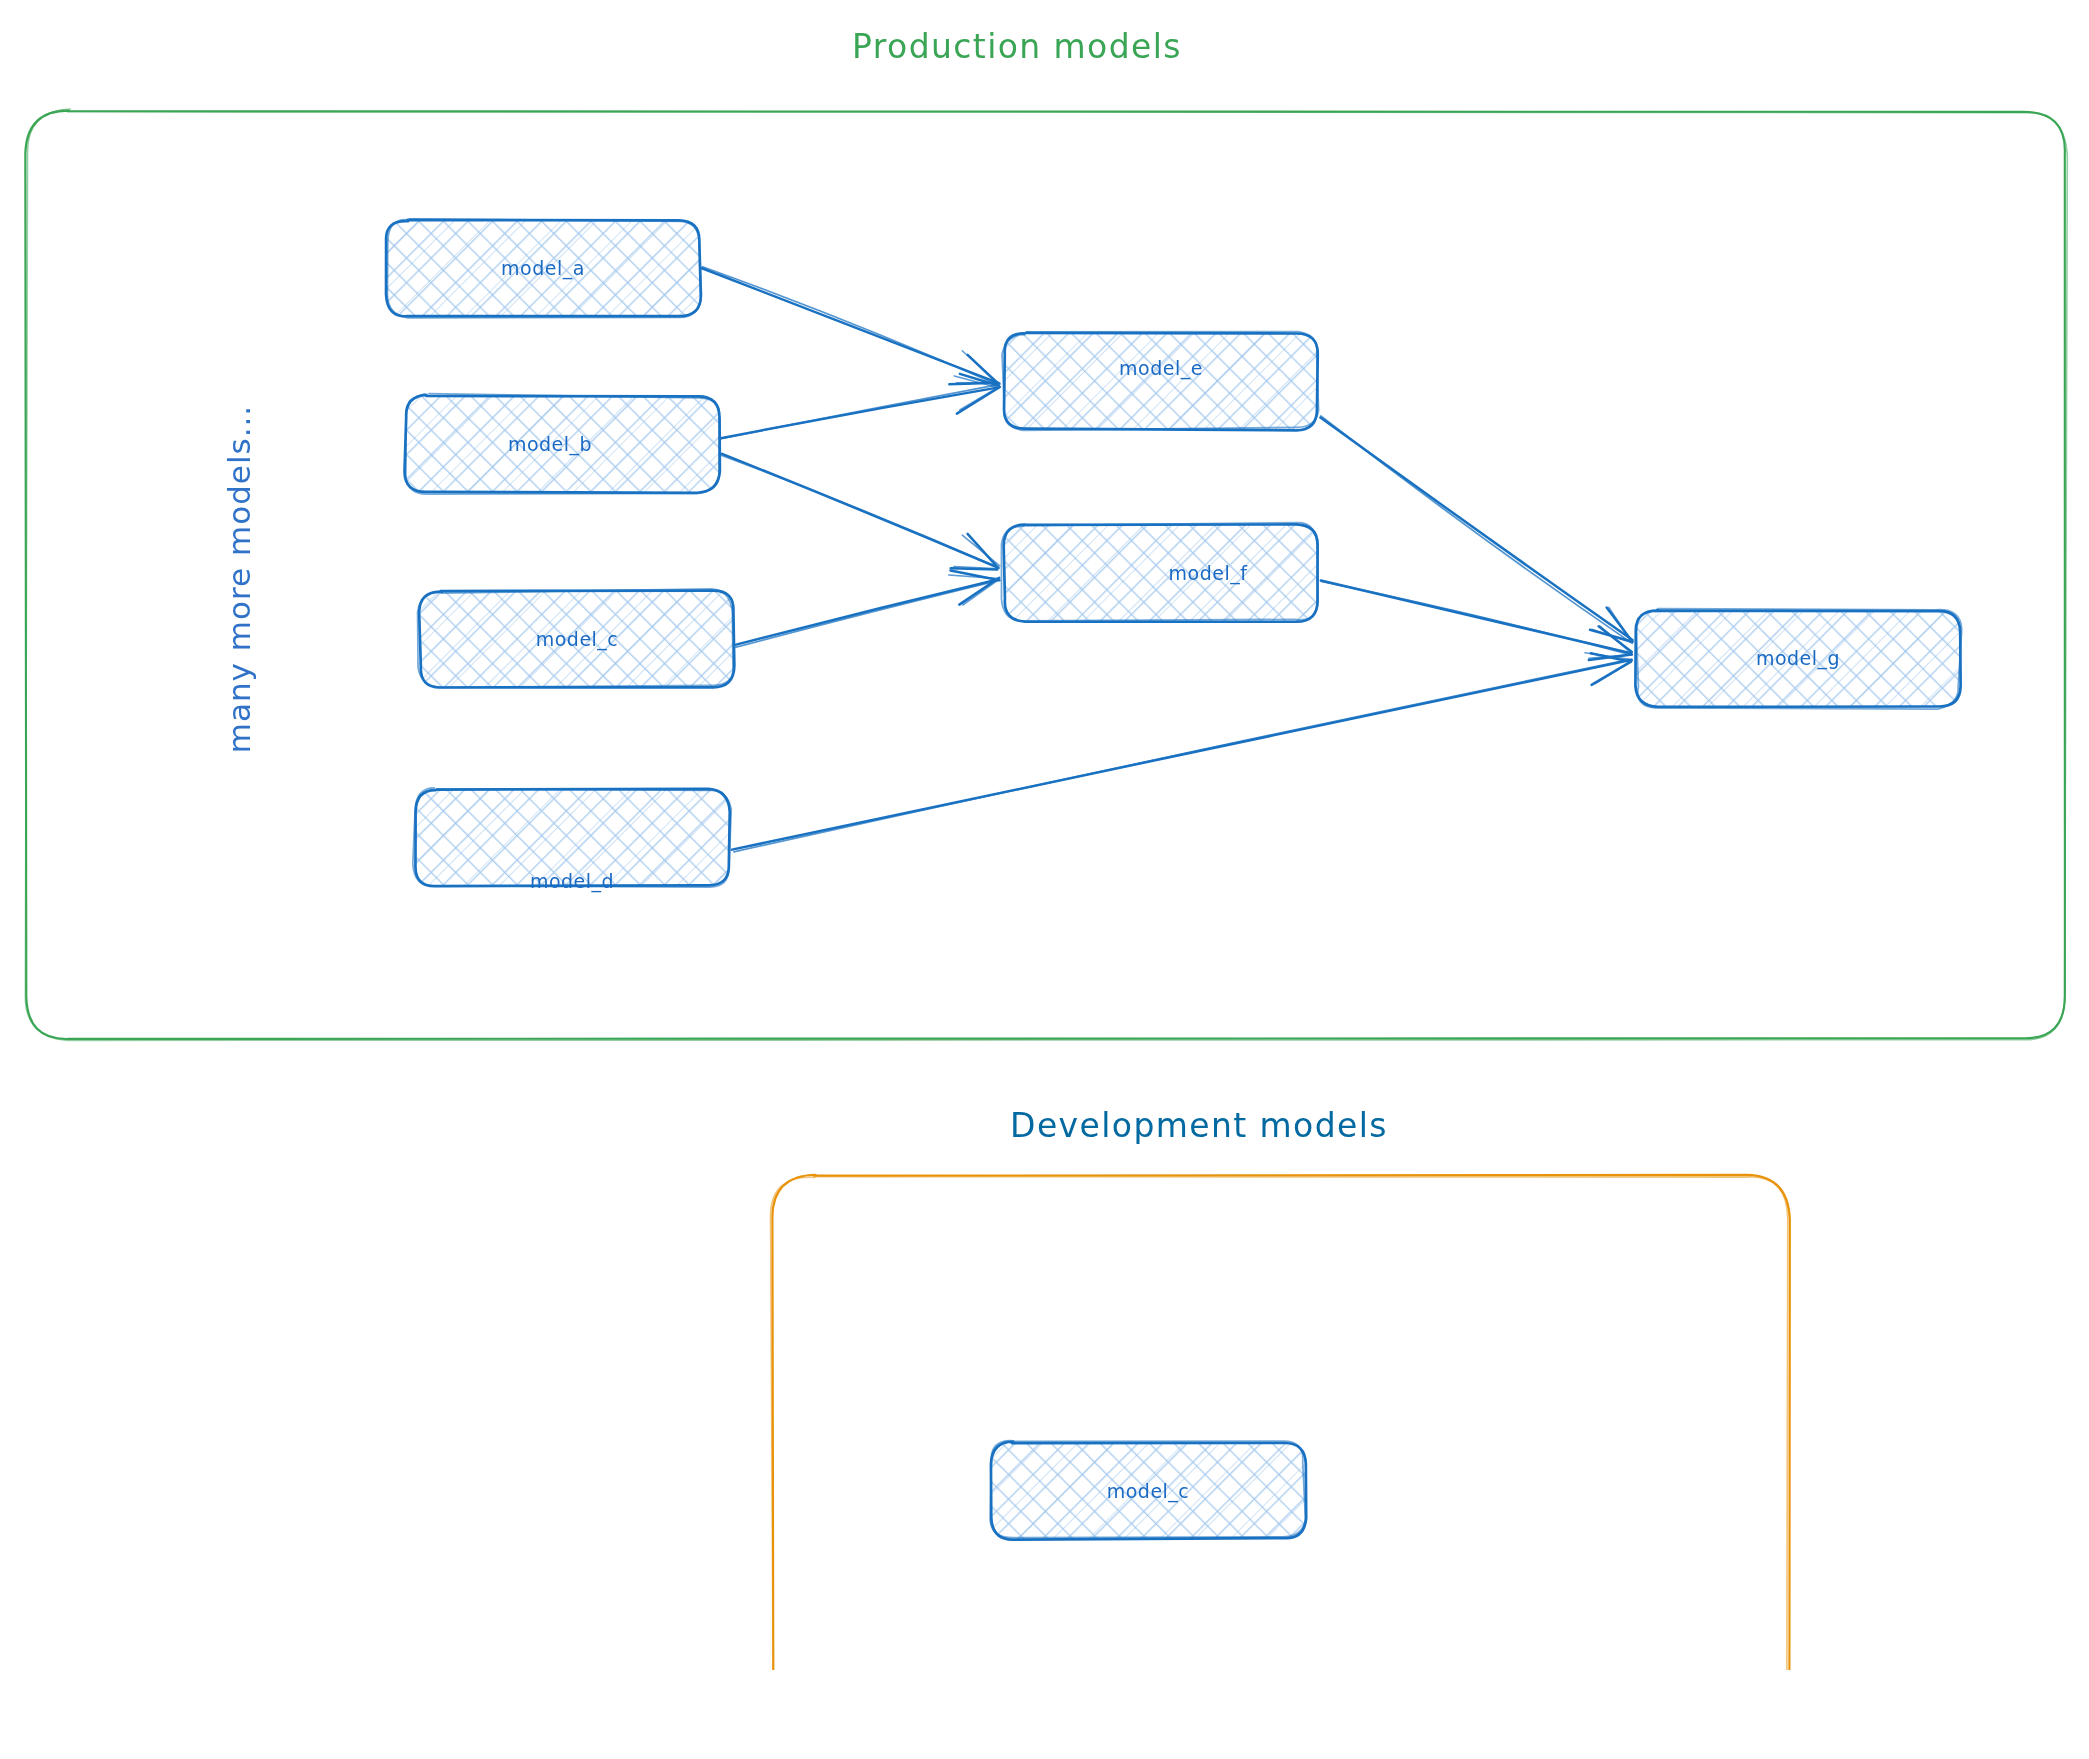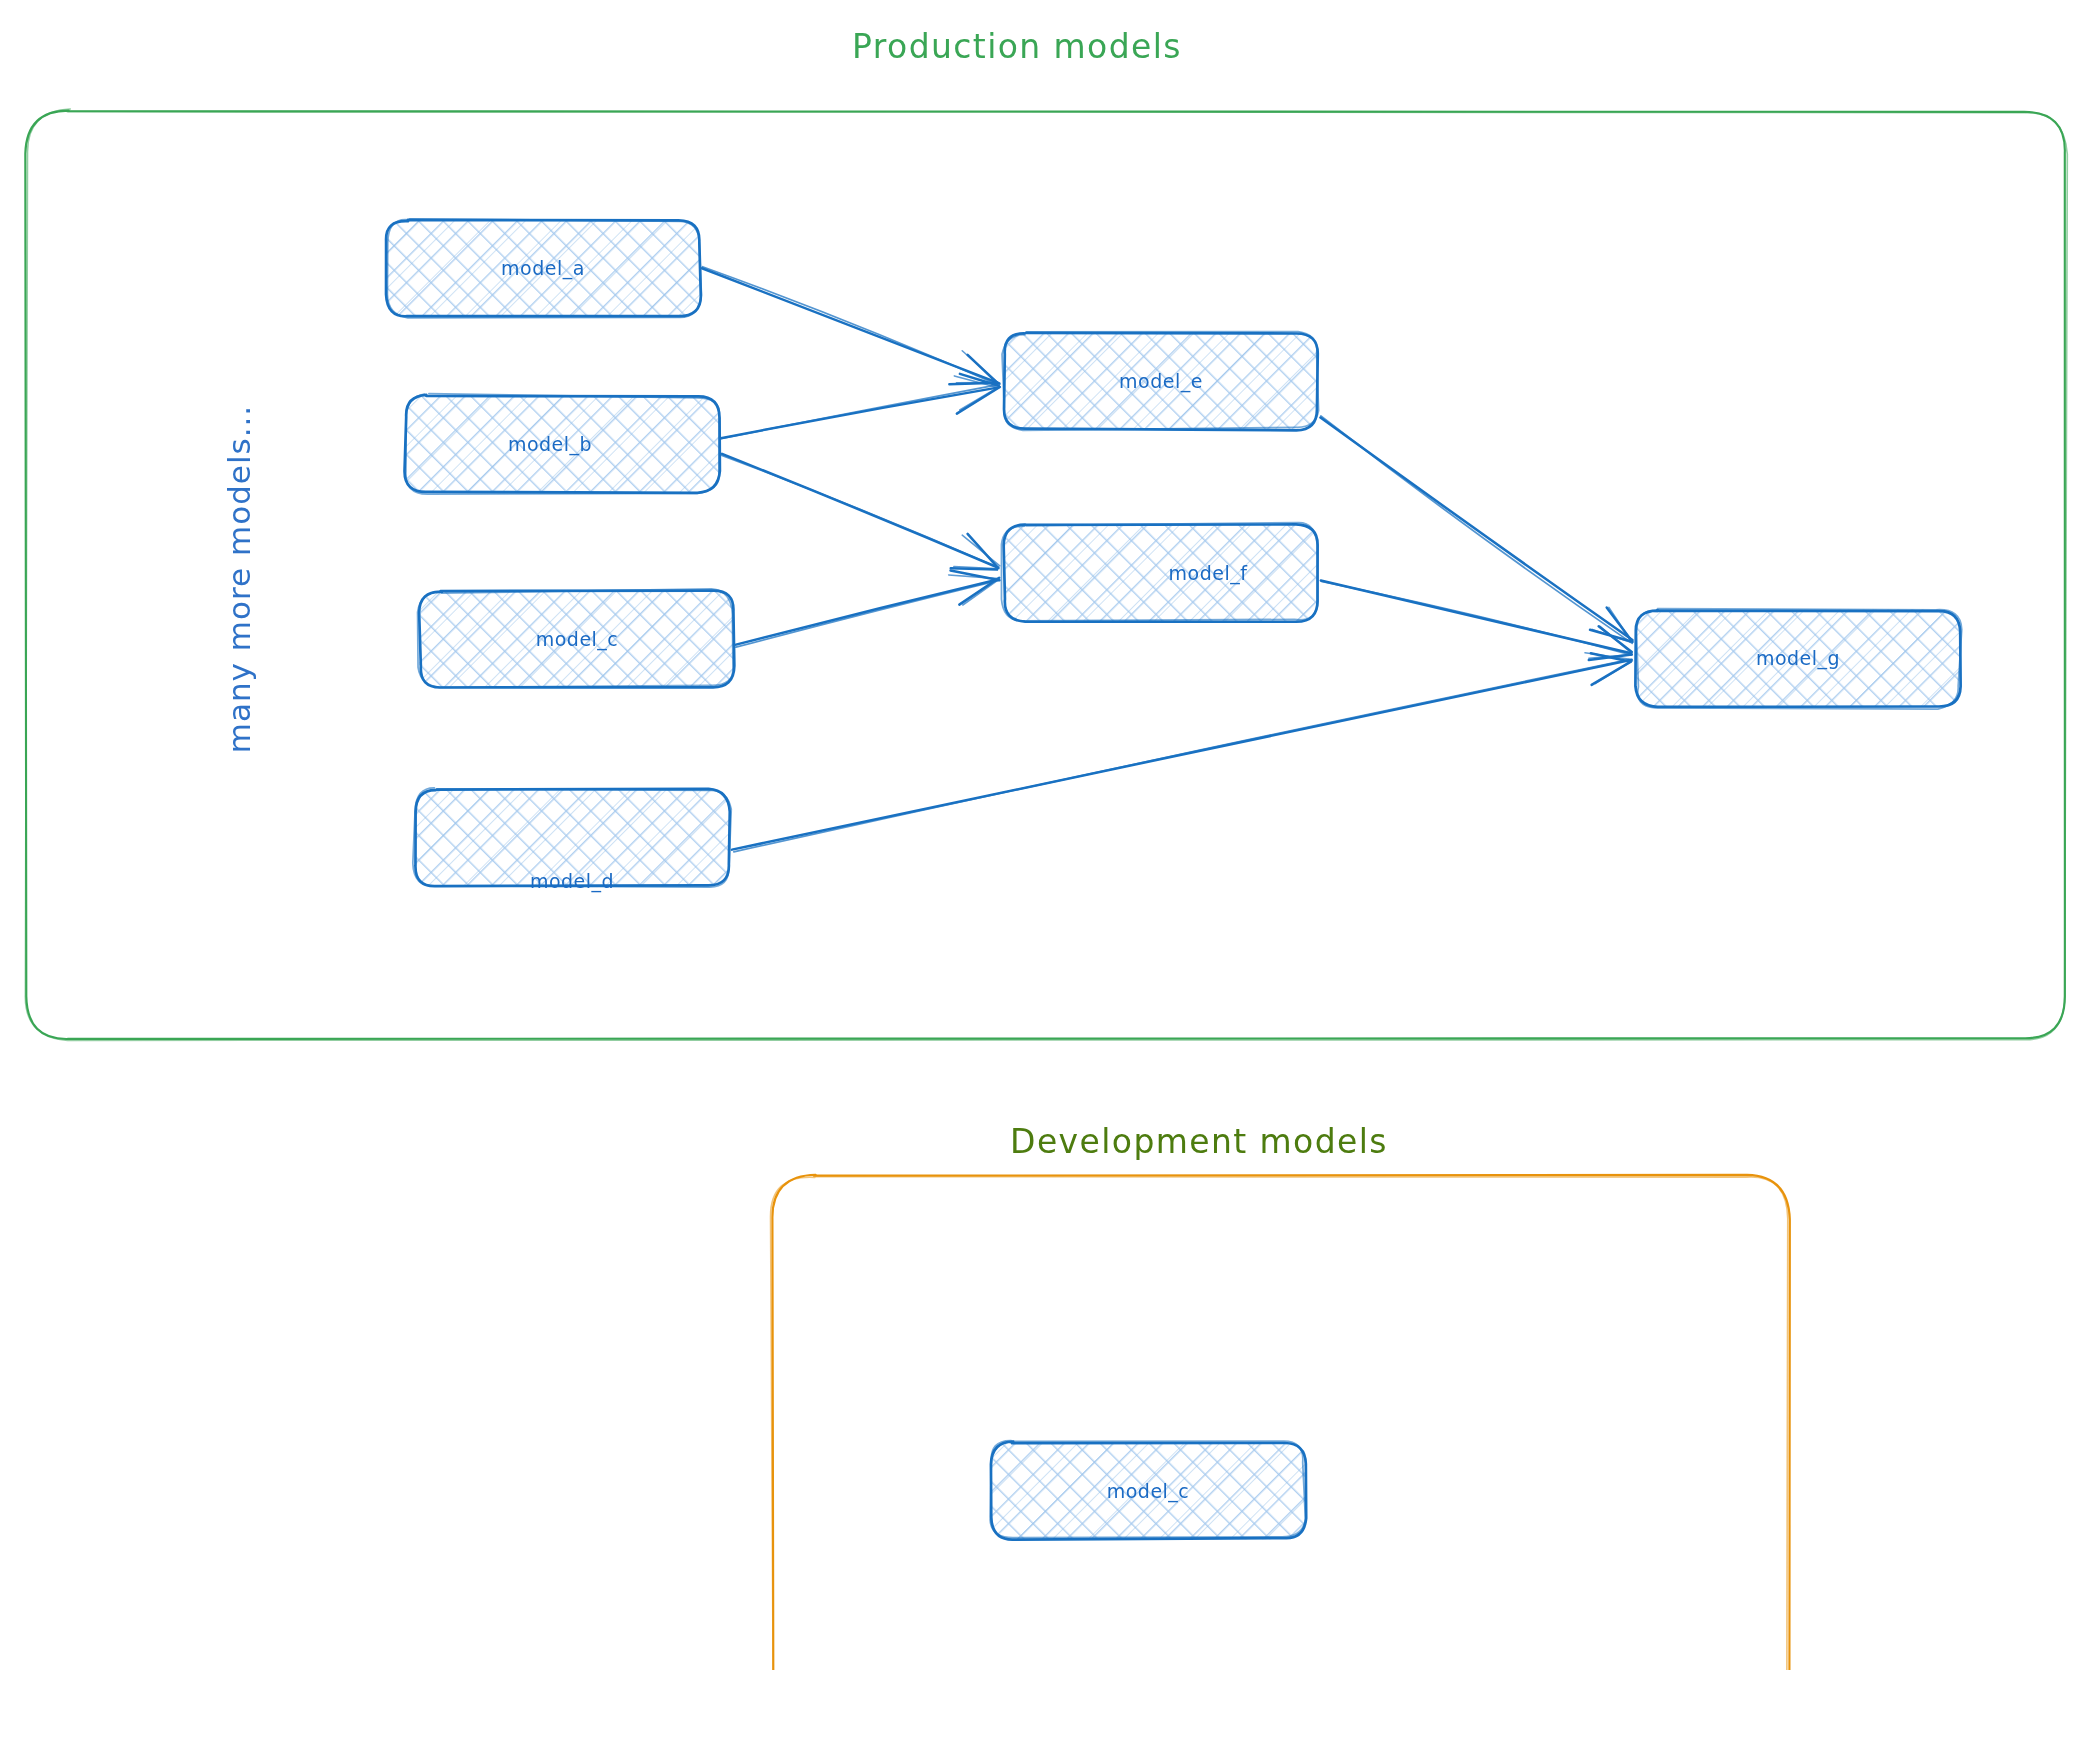--- a/index.html
+++ b/index.html
@@ -196,29 +196,29 @@
           <path d="M 1049.4554462438707 1494.744235611681 L 1330.168370438073 1494.7232852942884 Q 1352.7488483436168 1493.3781894684669 1352.4599659448768 1515.7050226213898 L 1352.7141740806 1572.7480112083015 Q 1351.7960237505827 1593.6438440324944 1329.2316453933863 1594.419571918817 L 1049.1618181233116 1594.6974618918716 Q 1026.3173982620785 1593.8799158576317 1026.4644264222422 1571.989286089311 L 1027.6155668265258 1516.6601720816736 Q 1027.499879265437 1494.601009178814 1049.0862791065529 1494.150623131241" fill="url(#hatchA)" stroke="none" opacity="0.85"></path>
           <path d="M 1049.4554462438707 1494.744235611681 L 1330.168370438073 1494.7232852942884 Q 1352.7488483436168 1493.3781894684669 1352.4599659448768 1515.7050226213898 L 1352.7141740806 1572.7480112083015 Q 1351.7960237505827 1593.6438440324944 1329.2316453933863 1594.419571918817 L 1049.1618181233116 1594.6974618918716 Q 1026.3173982620785 1593.8799158576317 1026.4644264222422 1571.989286089311 L 1027.6155668265258 1516.6601720816736 Q 1027.499879265437 1494.601009178814 1049.0862791065529 1494.150623131241" fill="url(#hatchB)" stroke="none" opacity="0.85"></path>
           <path d="M 1049.4554462438707 1494.744235611681 L 1330.168370438073 1494.7232852942884 Q 1352.7488483436168 1493.3781894684669 1352.4599659448768 1515.7050226213898 L 1352.7141740806 1572.7480112083015 Q 1351.7960237505827 1593.6438440324944 1329.2316453933863 1594.419571918817 L 1049.1618181233116 1594.6974618918716 Q 1026.3173982620785 1593.8799158576317 1026.4644264222422 1571.989286089311 L 1027.6155668265258 1516.6601720816736 Q 1027.499879265437 1494.601009178814 1049.0862791065529 1494.150623131241" fill="url(#hatchC)" stroke="none" opacity="0.55"></path>
           <path d="M 1048.2927085163037 1494.8807658145115 L 1330.9704082021817 1494.7167184361335 Q 1352.1122878557128 1494.9845304022006 1352.723128081217 1516.3737321383662 L 1353.0763907919527 1572.5791722782326 Q 1351.0480769634937 1594.6724573322444 1330.0328866725474 1593.1313517333153 L 1048.651885265462 1594.8418864259227 Q 1027.3662676818046 1594.4687464721355 1026.8354189877098 1571.4195200922525 L 1026.5173999491228 1516.9020665416504 Q 1027.286825586011 1493.3066649677262 1049.5844408937191 1493.3549762251112" fill="none" stroke="#1971c2" stroke-width="2.8" stroke-linecap="round" opacity="1"></path>
           <path d="M 1046.6101980806375 1492.9453304059548 L 1328.539200664097 1492.7598773366585 Q 1351.433867789262 1492.1198657516018 1349.4759680867548 1514.8284944585657 L 1352.2912687791936 1573.9470325967982 Q 1349.542183160848 1592.105098907978 1328.024119043641 1592.0318132522664 L 1049.1443772567177 1592.809061909378 Q 1026.6234711657387 1592.4681035046783 1025.7015833503108 1574.4373791241262 L 1026.9294077408172 1515.3129684933988 Q 1025.087203836761 1491.7352041365277 1047.4731633429756 1492.197331798448" fill="none" stroke="#1971c2" stroke-width="1.8" stroke-linecap="round" opacity="0.6"></path>
         </g>
       </g>
   </svg>
 
   <div class="grp-title" id="title-production" style="left: 1017px; top: 27px; color: rgb(58, 166, 85);">Production models</div>
-  <div class="grp-title" id="title-development" style="left: 1199px; top: 1106px; color: #4d7c0f; margin-top: 16px;">Development models</div>
+  <div class="grp-title" id="title-development" style="left: 1199px; top: 1106px; color: #0369a1;">Development models</div>
 
   <div class="side-label" id="side-label-0" style="left: 239px; top: 579px; color: rgb(47, 114, 200); transform: translate(-50%, -50%) rotate(-90deg);">many more models...</div>
 
   <div id="node-labels">
       <div class="node-label" style="left: 543px; top: 268px;">model_a</div>
       <div class="node-label" style="left: 550px; top: 444px;">model_b</div>
       <div class="node-label" style="left: 577px; top: 639px;">model_c</div>
       <div class="node-label" style="left: 572px; top: 881px;">model_d</div>
-      <div class="node-label" style="left: 1161px; top: 381px;">model_e</div>
+      <div class="node-label" style="left: 1161px; top: 368px;">model_e</div>
       <div class="node-label" style="left: 1161px; top: 573px; margin-left: 47px;">model_f</div>
       <div class="node-label" style="left: 1798px; top: 658px;">model_g</div>
       <div class="node-label" style="left: 1148px; top: 1491px;">model_c</div>
     </div>
 
 </div>
 
 
 </body></html>

